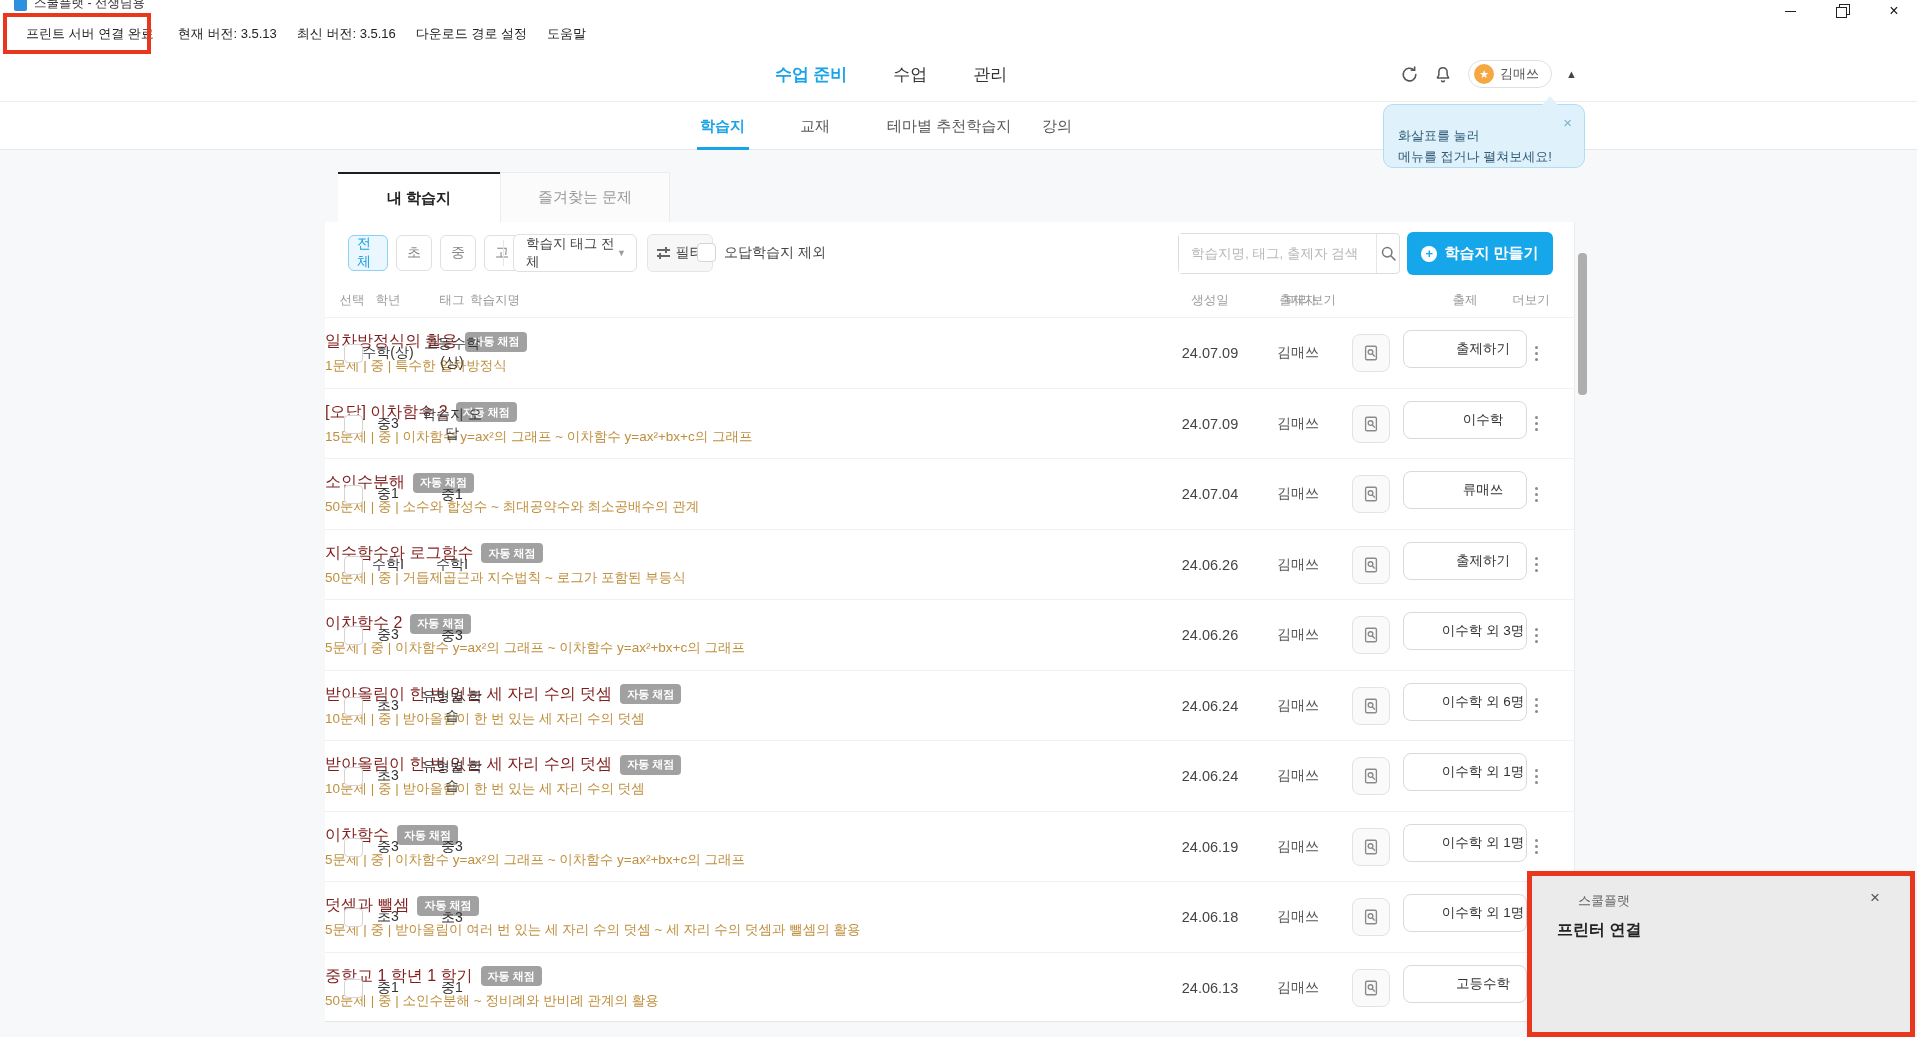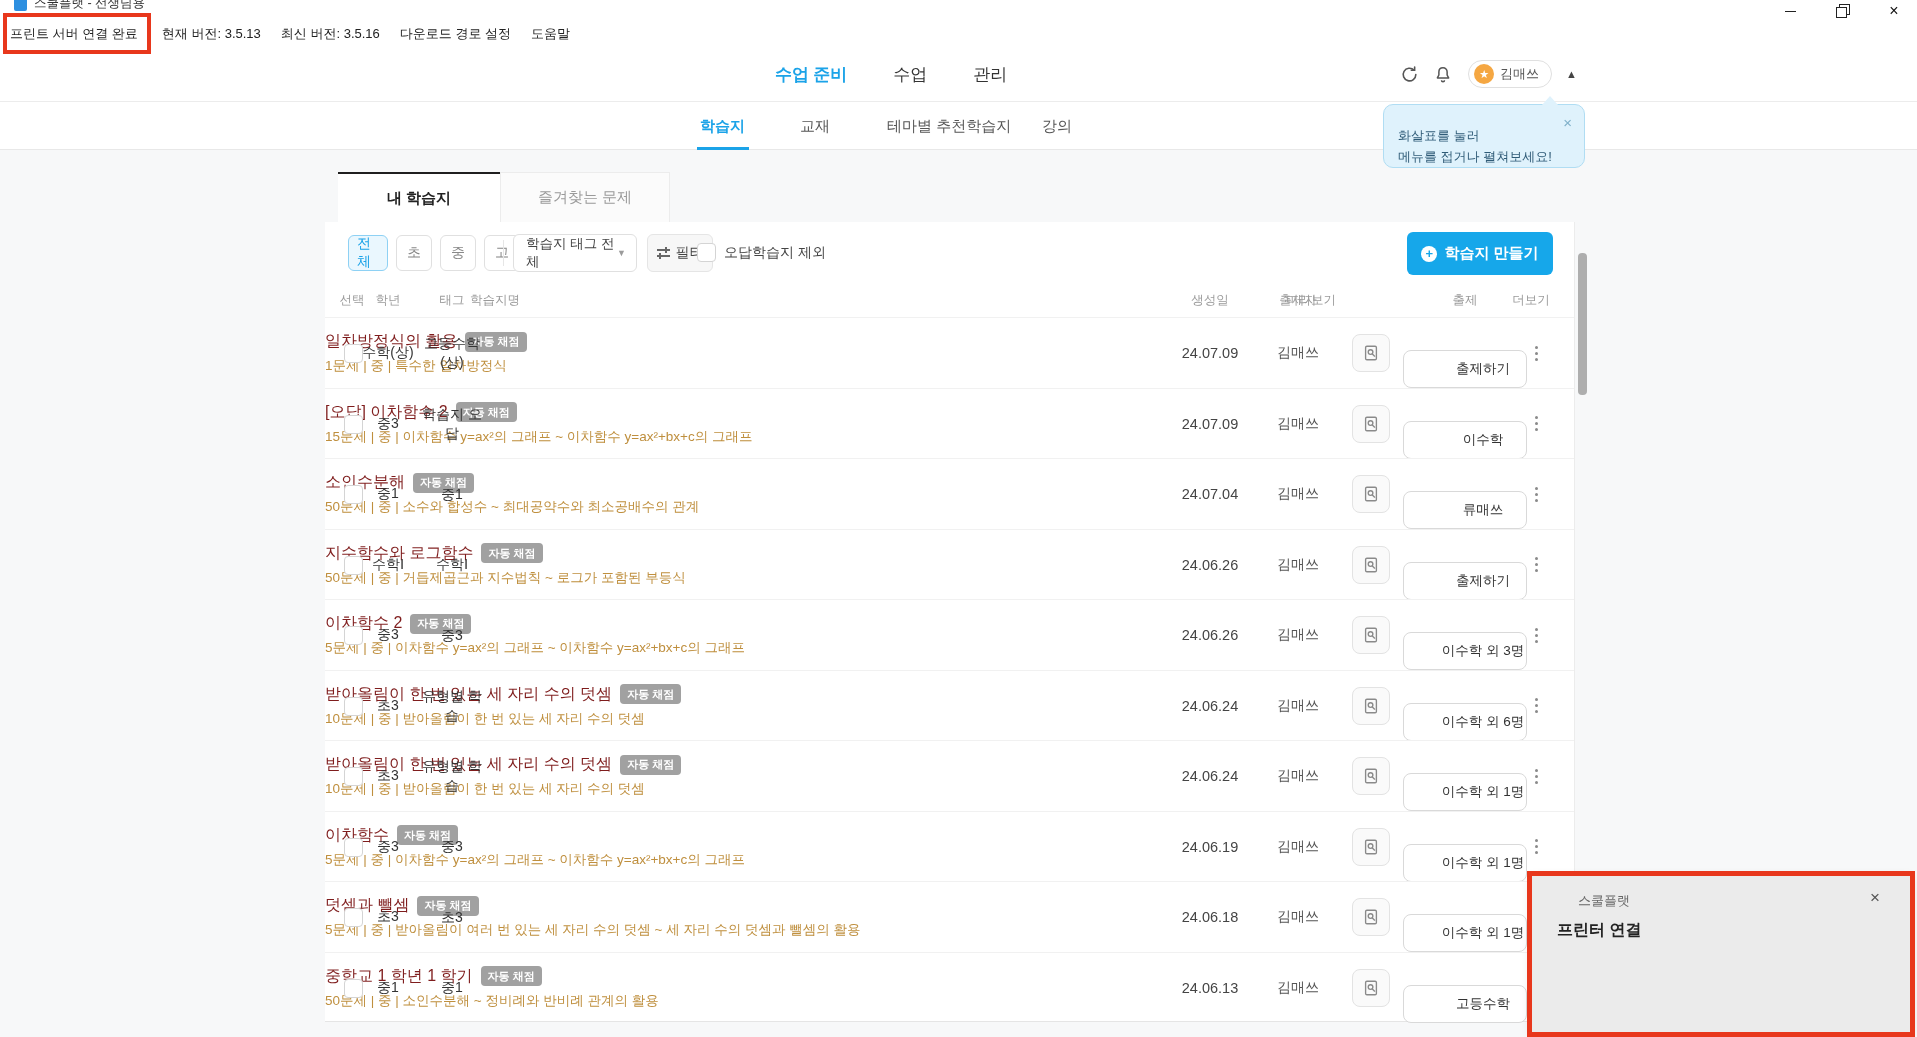--- a/index.html
+++ b/index.html
@@ -12,21 +12,21 @@
   .titlebar .apptitle { position:absolute; left:34px; top:-5px; font-size:12.5px; color:#333; }
   .winbtns { position:absolute; right:8px; top:0; display:flex; gap:22px; }
   .winbtn { width:30px; height:22px; display:flex; align-items:center; justify-content:center; color:#222; cursor:default; }
   .ic-min { width:11px; height:0; border-top:1.6px solid #222; }
   .ic-restore { position:relative; width:10px; height:10px; }
   .ic-restore:before { content:""; position:absolute; left:2px; top:-2px; width:9px; height:9px; border:1.4px solid #222; }
   .ic-restore:after { content:""; position:absolute; left:-1px; top:1px; width:9px; height:9px; border:1.4px solid #222; background:#fff; }
   .ic-close { font-size:16px; line-height:1; color:#111; }
 
   
-  .menubar { position:absolute; left:0; top:22px; width:1917px; height:24px; background:#fff; display:flex; align-items:center; }
+  .menubar { position:absolute; left:0; top:22px; width:1917px; height:24px; background:#fff; display:flex; align-items:center;padding-left:16px; }
   .menubar span { font-size:13px; color:#222; margin-right:20px; white-space:nowrap; }
   .menubar span:first-child { margin-left:10px; margin-right:24px; }
   .annotation-box-1 { position:absolute; left:3px; top:13px; width:148px; height:41px; border:4px solid #e8371c; z-index:60; pointer-events:none; }
 
   
   .appheader { position:absolute; left:0; top:46px; width:1917px; height:56px; background:#fff; border-bottom:1px solid #ececec; }
   .mainnav { position:absolute; left:775px; top:0; height:56px; display:flex; align-items:center; gap:46px; }
   .mainnav .nav-item { font-size:17px; color:#333; font-weight:500; cursor:pointer; white-space:nowrap;font-family:Liberation Serif, serif; }
   .mainnav .nav-item.active { color:#1ba3e8; font-weight:700; }
   .hdr-icons { position:absolute; right:0; top:0; height:56px; display:flex; align-items:center; }
@@ -98,21 +98,21 @@
   .c-grade  { left:25px; top:0; width:76px; height:70.5px; font-size:14px; color:#333; text-align:center; }
   .c-tag    { left:92px; top:0; width:70px; height:70.5px; font-size:14px; color:#333; text-align:center; line-height:19px; }
   .c-main   { left:145px; top:0; height:70.5px; display:flex; flex-direction:column; justify-content:center; gap:5px; align-items:flex-start; }
   .ws-titleline { display:flex; align-items:center; gap:8px; }
   .ws-title { font-size:16px; color:#7f1d1d; font-weight:500; }
   .ws-badge { background:#a1a1a1; color:#fff; font-size:11px; font-weight:700; padding:2.5px 7px; border-radius:4px; white-space:nowrap; }
   .ws-sub { font-size:13.5px; color:#bf8f3e; }
   .c-date   { left:840px; top:0; width:90px; height:70.5px; font-size:14.5px; color:#444; }
   .c-author { left:933px; top:0; width:80px; height:70.5px; font-size:14px; color:#555; }
   .c-preview{ left:1027px; top:16px; width:38px; height:38px; background:#fafafa; border:1px solid #e3e3e3; border-radius:8px; cursor:pointer; }
-  .c-action { left:1078px; top:32px; width:124px; height:38px; background:#fff; border:1px solid #d9d9d9; border-radius:8px; font-size:13.5px; color:#333; cursor:pointer;padding-left:36px; }
+  .c-action { left:1078px; top:12px; width:124px; height:38px; background:#fff; border:1px solid #d9d9d9; border-radius:8px; font-size:13.5px; color:#333; cursor:pointer;padding-left:36px; }
   .c-more   { left:1200px; top:24px; width:22px; height:22px; flex-direction:column; gap:3px; cursor:pointer; }
   .dot { width:3px; height:3px; border-radius:50%; background:#8a8a8a; }
 
   
   .scroll-thumb { position:absolute; left:1578px; top:253px; width:9px; height:142px; background:#aeaeae; border-radius:4px; }
 
   
   .annotation-box-2 { position:absolute; left:1527px; top:871px; width:388px; height:166px; border:5px solid #e8371c; z-index:70; pointer-events:none; }
   .toast { position:absolute; left:1532px; top:876px; width:378px; height:156px; background:#ebebeb; box-shadow:0 2px 10px rgba(0,0,0,.18); z-index:65; }
   .toast-head { position:absolute; left:46px; top:16px; font-size:13px; color:#666; }
@@ -211,20 +211,29 @@
         <span>학습지 태그 전체</span>
         <span class="dd-caret">▼</span>
       </div>
       <div class="filter-btn">
         <div class="sliders"></div>
         <span>필터</span>
       </div>
       <div class="wrong-chk">
         <div class="chkbox"></div>
         <label>오답학습지 제외</label>
+      </div>
+      <div class="searchbox">
+        <input type="text" placeholder="학습지명, 태그, 출제자 검색" style="">
+        <div class="search-ic">
+          <svg width="17" height="17" viewBox="0 0 20 20" fill="none" stroke="#777" stroke-width="1.8" stroke-linecap="round">
+            <circle cx="8.5" cy="8.5" r="5.5"></circle>
+              <path d="M13 13l4.5 4.5"></path>
+          </svg>
+        </div>
       </div>
       <button class="create-btn">
         <span class="plus-circle">+</span>
         <span>학습지 만들기</span>
       </button>
     </div>
 
     <div class="thead">
       <div class="th th-select">선택</div>
       <div class="th th-grade">학년</div>

